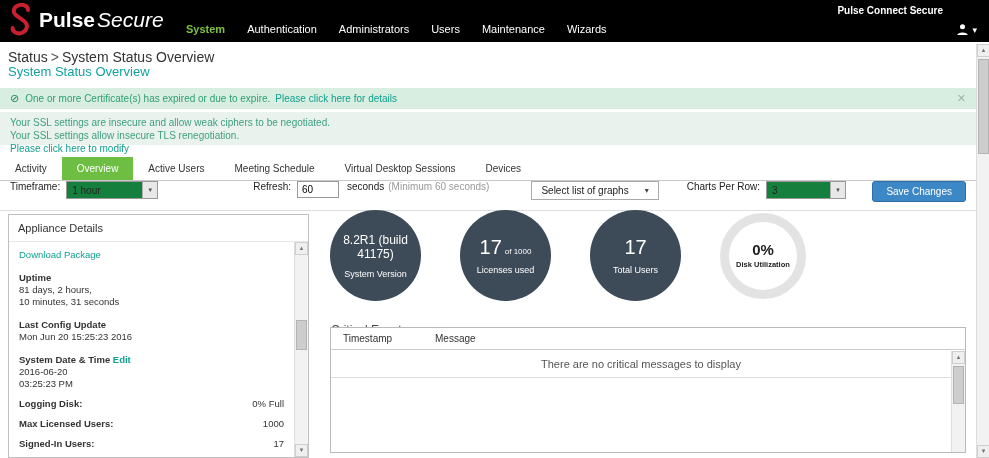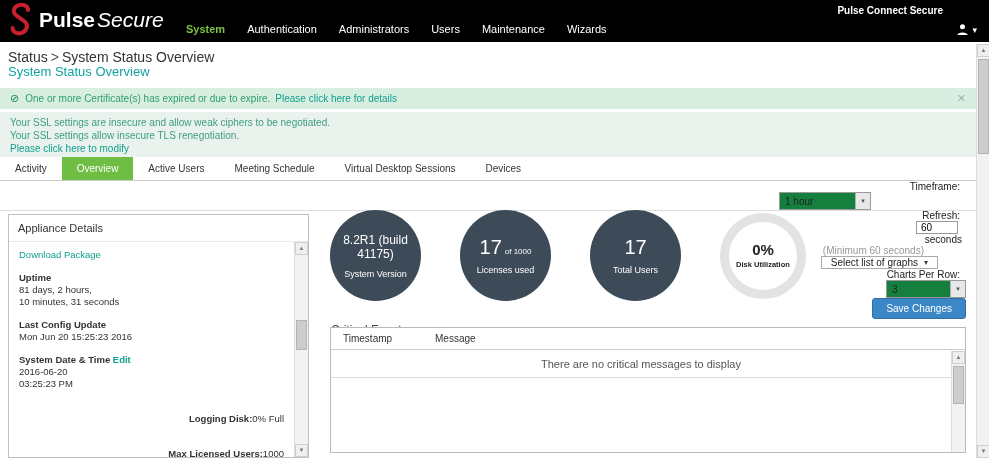--- a/index.html
+++ b/index.html
@@ -34,64 +34,64 @@
   .breadcrumb .sep { margin:0 3px; color:#555; }
   .page-title { position:absolute; top:64px; left:8px; font-size:13px; font-weight:normal; color:var(--title-teal,#12a3a0); }
 
   
   .cert-alert { position:absolute; top:88px; left:0; width:976px; height:21px; background:var(--alert-bg,#d8eee1);
     display:flex; align-items:center; padding:0 10px; font-size:10px; }
   .cert-icon { color:#1d8a5c; margin-right:6px; font-size:11px; }
   .cert-text { color:var(--alert-text,#2f9e70); }
   .cert-link { color:var(--teal-link,#11a08f); margin-left:5px; cursor:pointer; }
   .cert-close { margin-left:auto; color:#9fb3a8; cursor:pointer; font-size:11px; }
-  .ssl-alert { position:absolute; top:112px; left:0; width:976px; height:45px; background:#e9f2ec;
+  .ssl-alert { position:absolute; top:112px; left:0; width:976px; height:33px; background:#e9f2ec;
     padding:4px 10px; font-size:10px; line-height:13px; }
   .ssl-line { color:#3f9e82; }
   .ssl-link { color:var(--teal-link,#11a08f); cursor:pointer; }
 
   
   .tabs { position:absolute; top:157px; left:0; width:976px; height:24px; border-bottom:1px solid #c9c9c9;
     display:flex; align-items:flex-end; padding-left:0; }
   .tab { font-size:10px; color:#333; padding:6px 15px; cursor:pointer; white-space:nowrap; }
   .tab.active { background:var(--accent-green,#6fbe44); color:#fff; }
 
   
   .controls { position:absolute; top:181px; left:0; width:976px; height:30px; border-bottom:1px solid #dedede;
-    display:flex; align-items:flex-end; font-size:10px; color:#222; padding:0 10px;flex-direction:column; }
+    display:flex; align-items:flex-start; font-size:10px; color:#222; padding:0 10px; }
   .ctl-label { margin-right:6px; white-space:nowrap; }
   .select { border:1px solid #999; background:#15803d; height:18px; display:flex; align-items:center;
     font-size:10px; padding-left:5px; cursor:pointer; }
   .select .arrow-box { margin-left:auto; width:15px; height:16px; background:#e8e8e8; border-left:1px solid #b0b0b0;
     display:flex; align-items:center; justify-content:center; font-size:6px; color:#555; }
   .sel-timeframe { width:92px; margin-right:95px; }
   .sel-charts { width:80px; }
   .input { border:1px solid #999; height:17px; width:42px; font-size:10px; padding:0 4px;
     font-family:inherit; margin-right:8px; }
   .unit { margin-right:4px; }
   .hint { color:#999; margin-right:42px; }
   .btn-dropdown { border:1px solid #aaa; background:#fff; height:19px; font-size:10px; padding:0 9px;
-    display:flex; align-items:center; gap:6px; color:#222; cursor:pointer; margin-right:28px; white-space:nowrap; }
+    display:flex; align-items:center; gap:16px; color:#222; cursor:pointer; margin-right:28px; white-space:nowrap; }
   .btn-dropdown .dd-caret { font-size:8px; color:#444; }
   .btn-save { margin-left:auto; background:var(--save-blue,#3c87c6); color:#fff; border:1px solid #2e6ea6;
     border-radius:3px; font-size:10px; padding:4px 13px; cursor:pointer; font-family:inherit; }
 
   
   .appliance { position:absolute; top:214px; left:8px; width:301px; height:244px;
     border:1px solid #c0c0c0; background:#fff; }
   .appliance-title { font-size:11px; color:#333; padding:7px 9px 6px; }
   .appliance-body { position:absolute; top:26px; bottom:0; left:0; right:0; border-top:1px solid #e8e8e8; overflow:hidden; }
   .appliance-content { position:absolute; left:0; top:0; right:14px; bottom:0; padding:7px 10px;
     font-size:9.5px; color:#333; line-height:12px; overflow:hidden; }
   .panel-scroll { position:absolute; right:0; top:0; bottom:0; width:14px; background:#f2f2f2; border-left:1px solid #ddd; }
   .panel-scroll .sb-thumb { top:78px; height:30px; }
   .link { color:var(--teal-link,#11a08f); cursor:pointer; }
   .ap-label { font-weight:bold; margin-top:11px; }
   .ap-line { color:#333; }
-  .ap-row { display:flex; justify-content:flex-end; margin-top:23px; }
+  .ap-row { display:flex; justify-content:space-between; margin-top:8px; }
   .ap-row .lbl { font-weight:bold; }
   .ap-row .val { font-weight:normal; }
 
   
   .badges { position:absolute; top:210px; left:330px; display:flex; align-items:center; gap:39px; }
   .badge { width:91px; height:91px; border-radius:50%; background:var(--circle-dark,#3d4a57); color:#fff;
     display:flex; flex-direction:column; align-items:center; justify-content:center; text-align:center; }
   .badge .val { font-size:12px; line-height:14px; width:70px; }
   .badge .big { font-size:20px; line-height:20px; }
   .badge .valrow { display:flex; align-items:baseline; gap:3px; }

